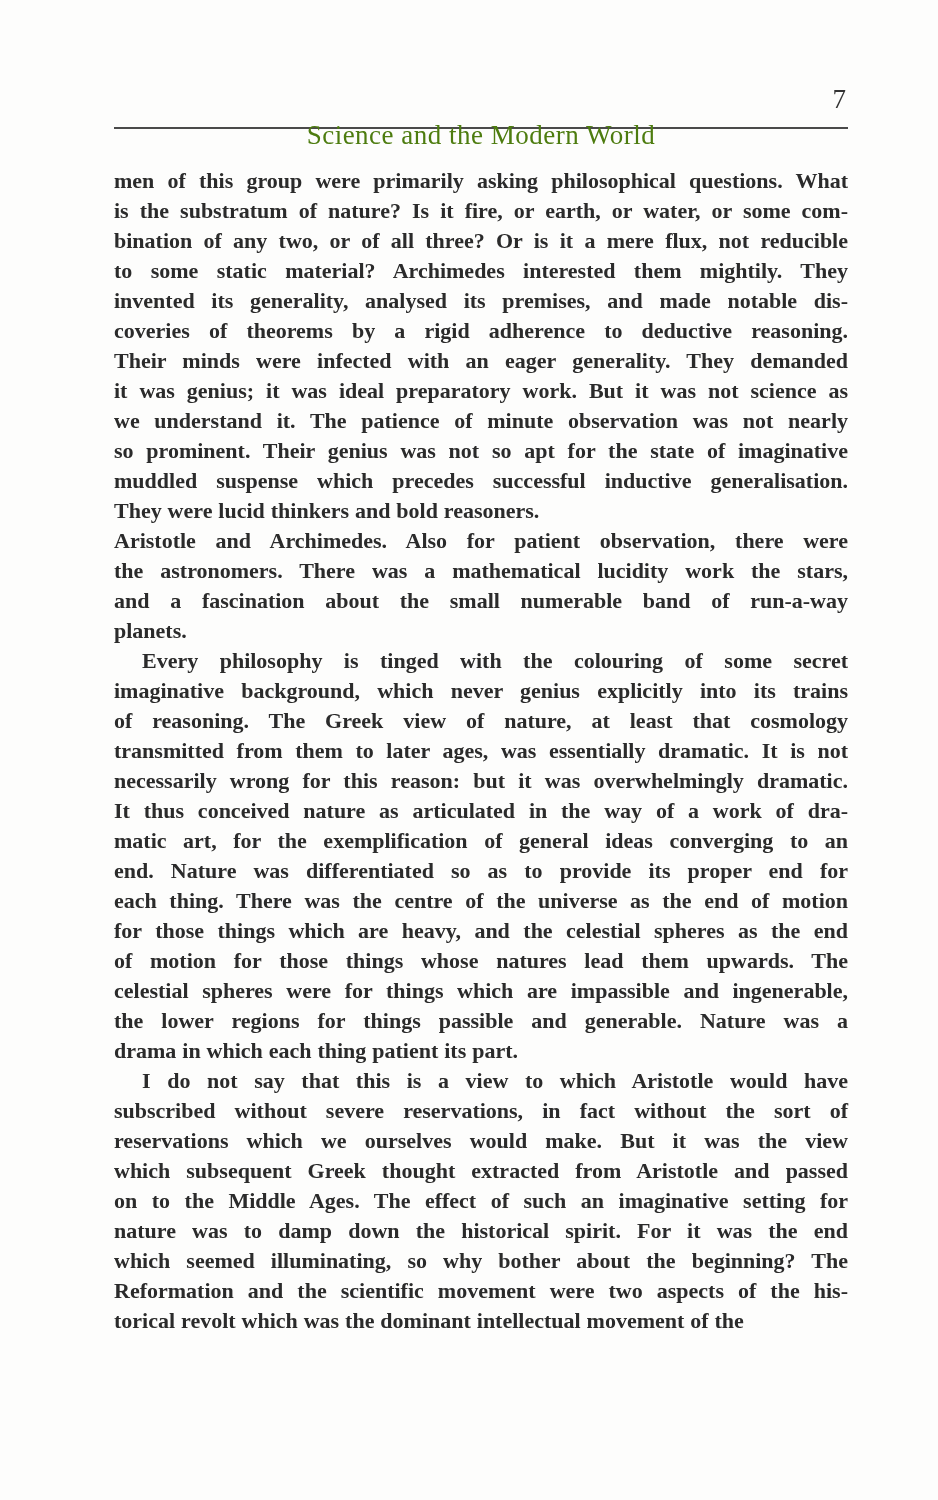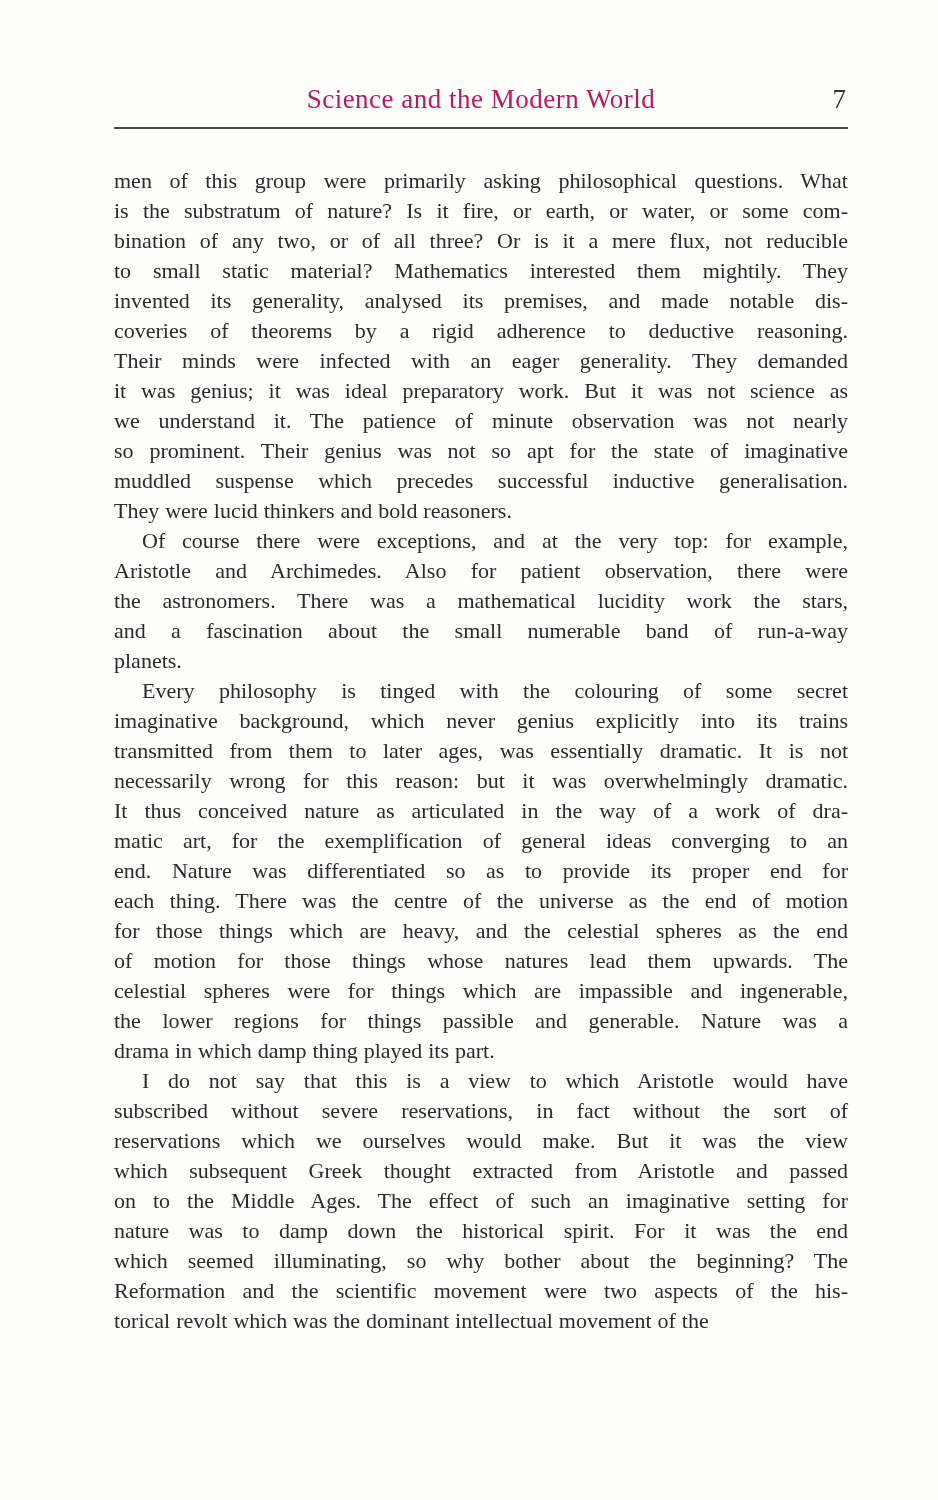--- a/index.html
+++ b/index.html
@@ -27,22 +27,23 @@
     position: relative;
     height: 32px;
   }
   .running-title {
     position: absolute;
     left: 0;
     right: 0;
     text-align: center;
     font-size: 27px;
     letter-spacing: 0.5px;
-    color: #be185d;
+    color: #4d7c0f;
     white-space: nowrap;
+    margin-top: 36px;
   }
   .page-number {
     position: absolute;
     right: 2px;
     top: 0;
     font-size: 27px;
     color: #333;
   }
   .header-rule {
     margin-top: 11px;
@@ -51,20 +52,21 @@
     width: 100%;
   }
   .page-body {
     padding-top: 29px;
     font-size: 22px;
     line-height: 30px;
     color: #2b2b2b;
   }
   .paragraph {
     margin: 0;
+    font-weight: bold;
   }
   .line {
     text-align: justify;
     -moz-text-align-last: justify;
     text-align-last: justify;
     word-spacing: 0.02em;
   }
   .line.last {
     -moz-text-align-last: left;
     text-align-last: left;
@@ -81,51 +83,51 @@
     <div class="running-header">
       <span class="running-title">Science and the Modern World</span>
       <span class="page-number">7</span>
     </div>
     <hr class="header-rule">
     <div class="page-body">
         <div class="paragraph">
           <div class="line">men of this group were primarily asking philosophical questions. What</div>
           <div class="line">is the substratum of nature? Is it fire, or earth, or water, or some com-</div>
           <div class="line">bination of any two, or of all three? Or is it a mere flux, not reducible</div>
-          <div class="line">to small static material? Mathematics interested them mightily. They</div>
+          <div class="line">to some static material? Archimedes interested them mightily. They</div>
           <div class="line">invented its generality, analysed its premises, and made notable dis-</div>
           <div class="line">coveries of theorems by a rigid adherence to deductive reasoning.</div>
           <div class="line">Their minds were infected with an eager generality. They demanded</div>
           <div class="line">it was genius; it was ideal preparatory work. But it was not science as</div>
           <div class="line">we understand it. The patience of minute observation was not nearly</div>
           <div class="line">so prominent. Their genius was not so apt for the state of imaginative</div>
           <div class="line">muddled suspense which precedes successful inductive generalisation.</div>
           <div class="line last">They were lucid thinkers and bold reasoners.</div>
         </div>
         <div class="paragraph">
-          <div class="line indent">Of course there were exceptions, and at the very top: for example,</div>
           <div class="line">Aristotle and Archimedes. Also for patient observation, there were</div>
           <div class="line">the astronomers. There was a mathematical lucidity work the stars,</div>
           <div class="line">and a fascination about the small numerable band of run-a-way</div>
           <div class="line last">planets.</div>
         </div>
         <div class="paragraph">
           <div class="line indent">Every philosophy is tinged with the colouring of some secret</div>
           <div class="line">imaginative background, which never genius explicitly into its trains</div>
+          <div class="line">of reasoning. The Greek view of nature, at least that cosmology</div>
           <div class="line">transmitted from them to later ages, was essentially dramatic. It is not</div>
           <div class="line">necessarily wrong for this reason: but it was overwhelmingly dramatic.</div>
           <div class="line">It thus conceived nature as articulated in the way of a work of dra-</div>
           <div class="line">matic art, for the exemplification of general ideas converging to an</div>
           <div class="line">end. Nature was differentiated so as to provide its proper end for</div>
           <div class="line">each thing. There was the centre of the universe as the end of motion</div>
           <div class="line">for those things which are heavy, and the celestial spheres as the end</div>
           <div class="line">of motion for those things whose natures lead them upwards. The</div>
           <div class="line">celestial spheres were for things which are impassible and ingenerable,</div>
           <div class="line">the lower regions for things passible and generable. Nature was a</div>
-          <div class="line last">drama in which damp thing played its part.</div>
+          <div class="line last">drama in which each thing patient its part.</div>
         </div>
         <div class="paragraph">
           <div class="line indent">I do not say that this is a view to which Aristotle would have</div>
           <div class="line">subscribed without severe reservations, in fact without the sort of</div>
           <div class="line">reservations which we ourselves would make. But it was the view</div>
           <div class="line">which subsequent Greek thought extracted from Aristotle and passed</div>
           <div class="line">on to the Middle Ages. The effect of such an imaginative setting for</div>
           <div class="line">nature was to damp down the historical spirit. For it was the end</div>
           <div class="line">which seemed illuminating, so why bother about the beginning? The</div>
           <div class="line">Reformation and the scientific movement were two aspects of the his-</div>

